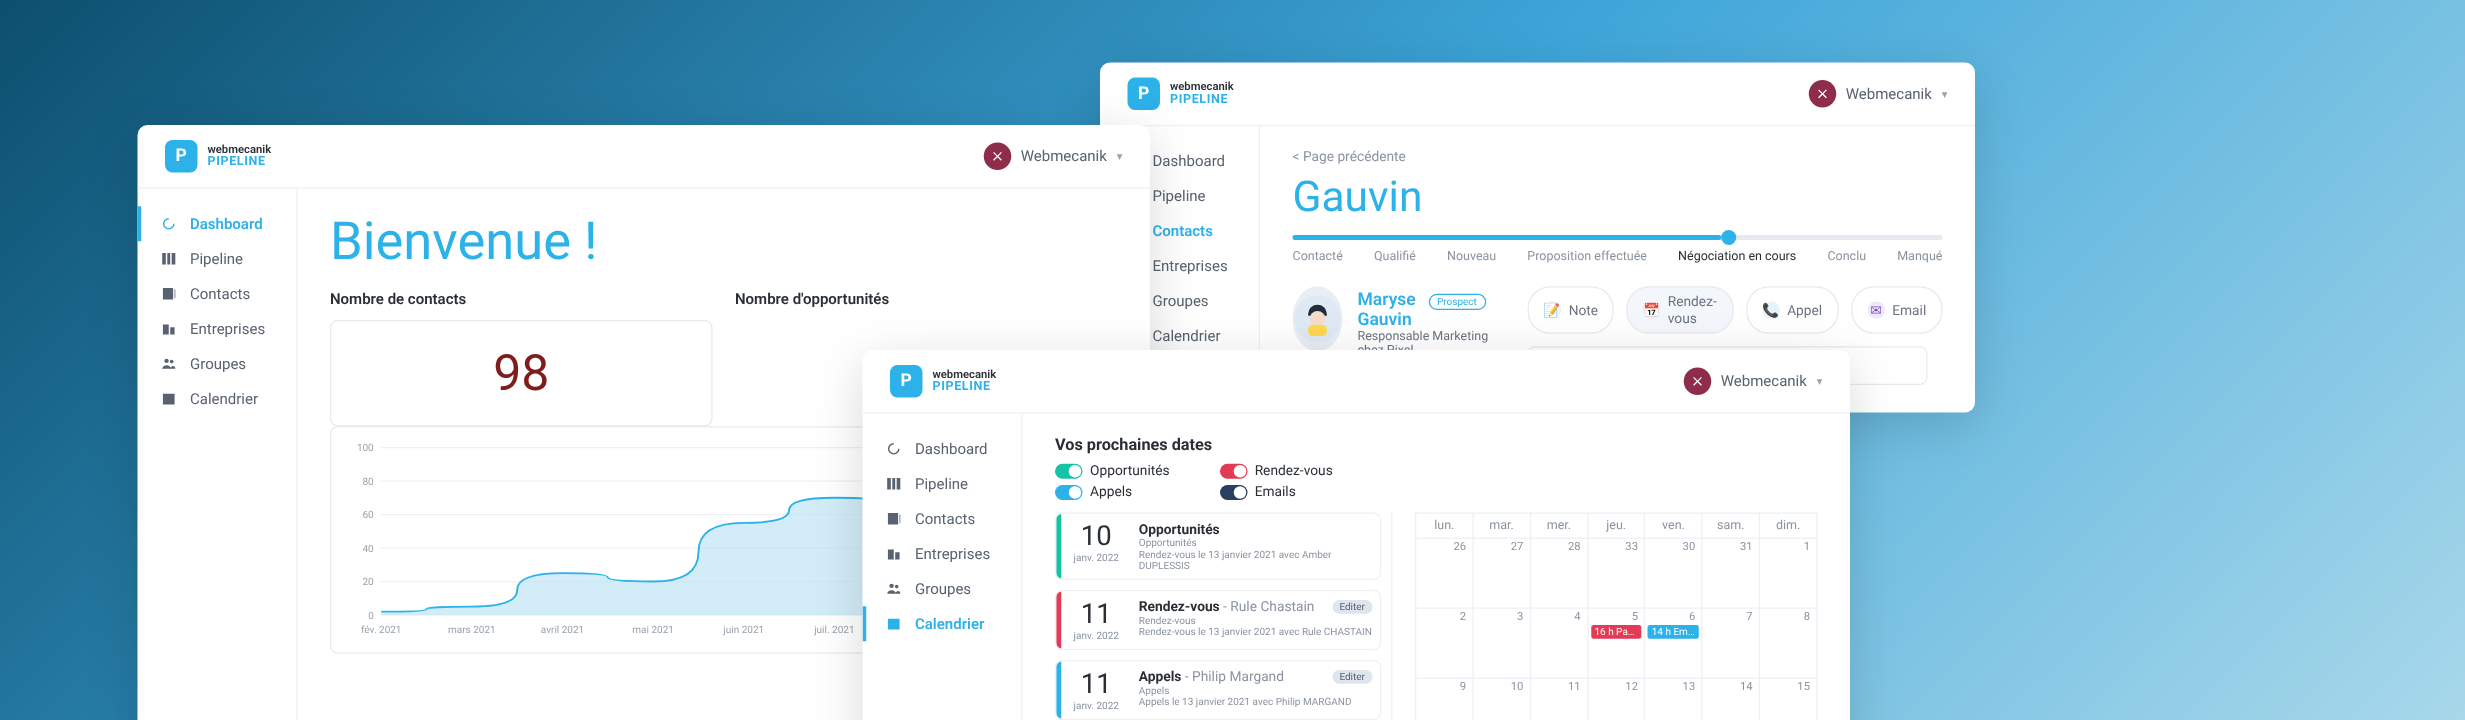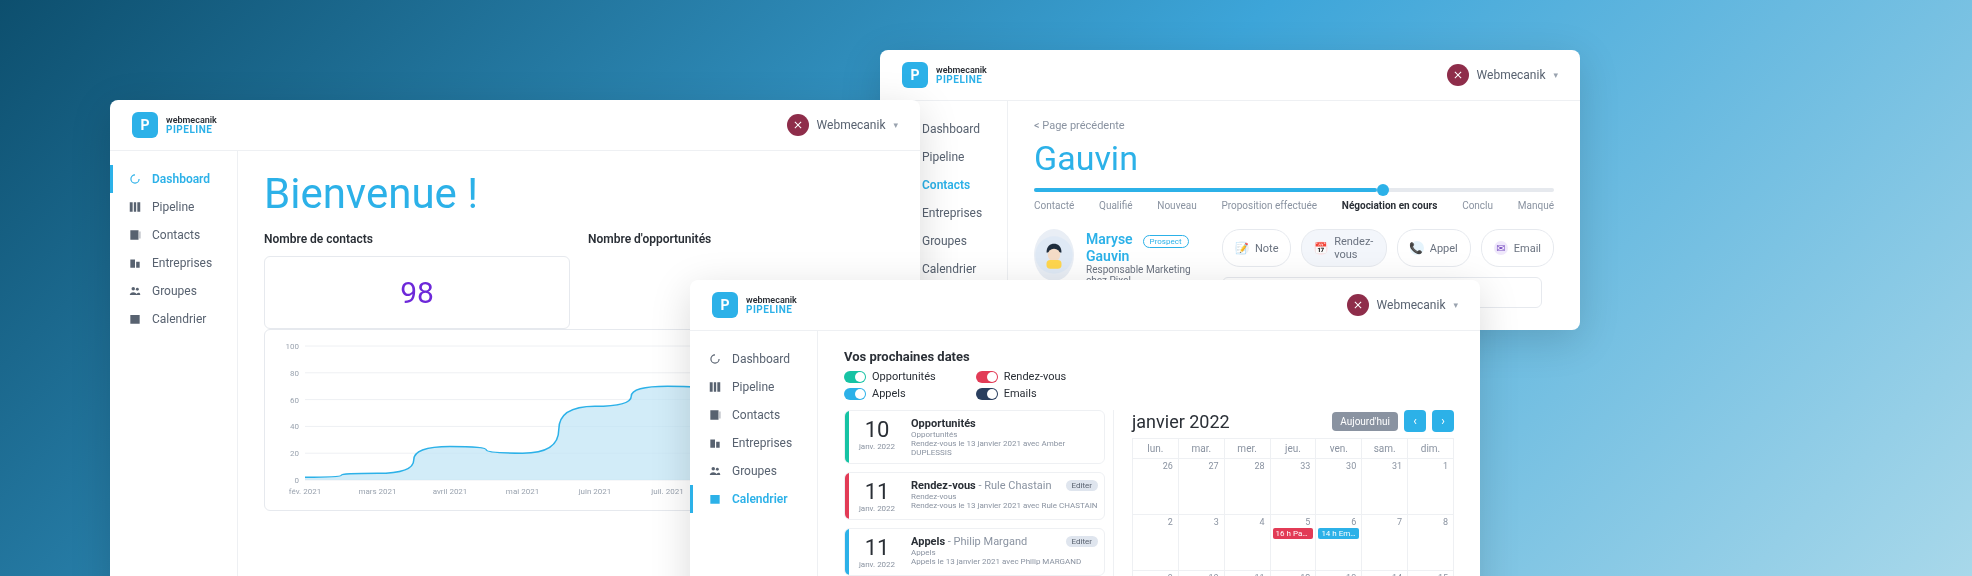--- a/index.html
+++ b/index.html
@@ -77,35 +77,35 @@
 h1.big {
   color: #2cb1e8; font-weight: 400; font-size: 42px; margin-bottom: 14px;
 }
 .statrow { display: flex; gap: 18px; }
 .stat { flex: 1; }
 .stat .label { color: #2a2f36; font-size: 12px; font-weight: 600; margin-bottom: 10px; }
 .stat .card {
   border: 1px solid #e6e9ee; border-radius: 6px;
   padding: 18px; text-align: center;
 }
-.stat .val { font-size: 30px; color: #6d28d9; }
+.stat .val { font-size: 40px; color: #7f1d1d; }
 .chartlabel { font-size: 12px; color: #2a2f36; font-weight: 600; margin: 16px 0 6px; }
 .chart { border: 1px solid #e6e9ee; border-radius: 6px; padding: 8px; }
 
 
 .breadcrumb { color: #8a93a1; font-size: 11px; margin-bottom: 6px; }
 .contact-name { color: #2cb1e8; font-size: 34px; font-weight: 400; margin-bottom: 10px; }
 .stage-track {
   position: relative; height: 4px; background: #e6e9ee; border-radius: 2px;
   margin: 8px 0 8px;
 }
 .stage-fill { position:absolute; left:0; top:0; bottom:0; background:#2cb1e8; border-radius:2px; }
 .stage-dot { position:absolute; top:-4px; width:12px; height:12px; border-radius:50%; background:#2cb1e8; }
 .stages { display:flex; justify-content:space-between; font-size:10px; color:#8a93a1; }
-.stages span.active { color:#2a2f36; font-weight:700;text-align:right; }
+.stages span.active { color:#2a2f36; font-weight:400;text-align:right; }
 .contact-row { display:flex; gap:24px; margin-top:18px; }
 .contact-id { display:flex; gap:12px; width: 230px; }
 .contact-id .pic {
   width:52px; height:52px; border-radius:50%; background:#e9eef5;
   display:flex; align-items:center; justify-content:center;
 }
 .contact-id .pic svg { width:40px; height:40px; }
 .contact-id .n1 { color:#2cb1e8; font-size:14px; font-weight:600; }
 .contact-id .role { color:#6b7380; font-size:10px; }
 .badge-prospect {
@@ -559,28 +559,20 @@
          <div style="display:flex;justify-content:space-between;align-items:center">
            <span class="t1"><b>Appels</b> <span class="who">- Philip Margand</span></span>
            <span class="pill">Editer</span>
          </div>
          <div class="t2">Appels</div>
          <div class="t2">Appels le 13 janvier 2021 avec Philip MARGAND</div>
        </div>
             </div>
           </div>
         <div class="cal-right">
-          <div class="cal-head">
-            <div class="month">janvier 2022</div>
-            <div class="navbtns">
-              <div class="today">Aujourd'hui</div>
-              <div class="arrow">‹</div>
-              <div class="arrow">›</div>
-            </div>
-          </div>
           <table class="cal">
             <thead>
                 <tr id="dowrow">
                   <th>lun.</th>
                   <th>mar.</th>
                   <th>mer.</th>
                   <th>jeu.</th>
                   <th>ven.</th>
                   <th>sam.</th>
                   <th>dim.</th>

